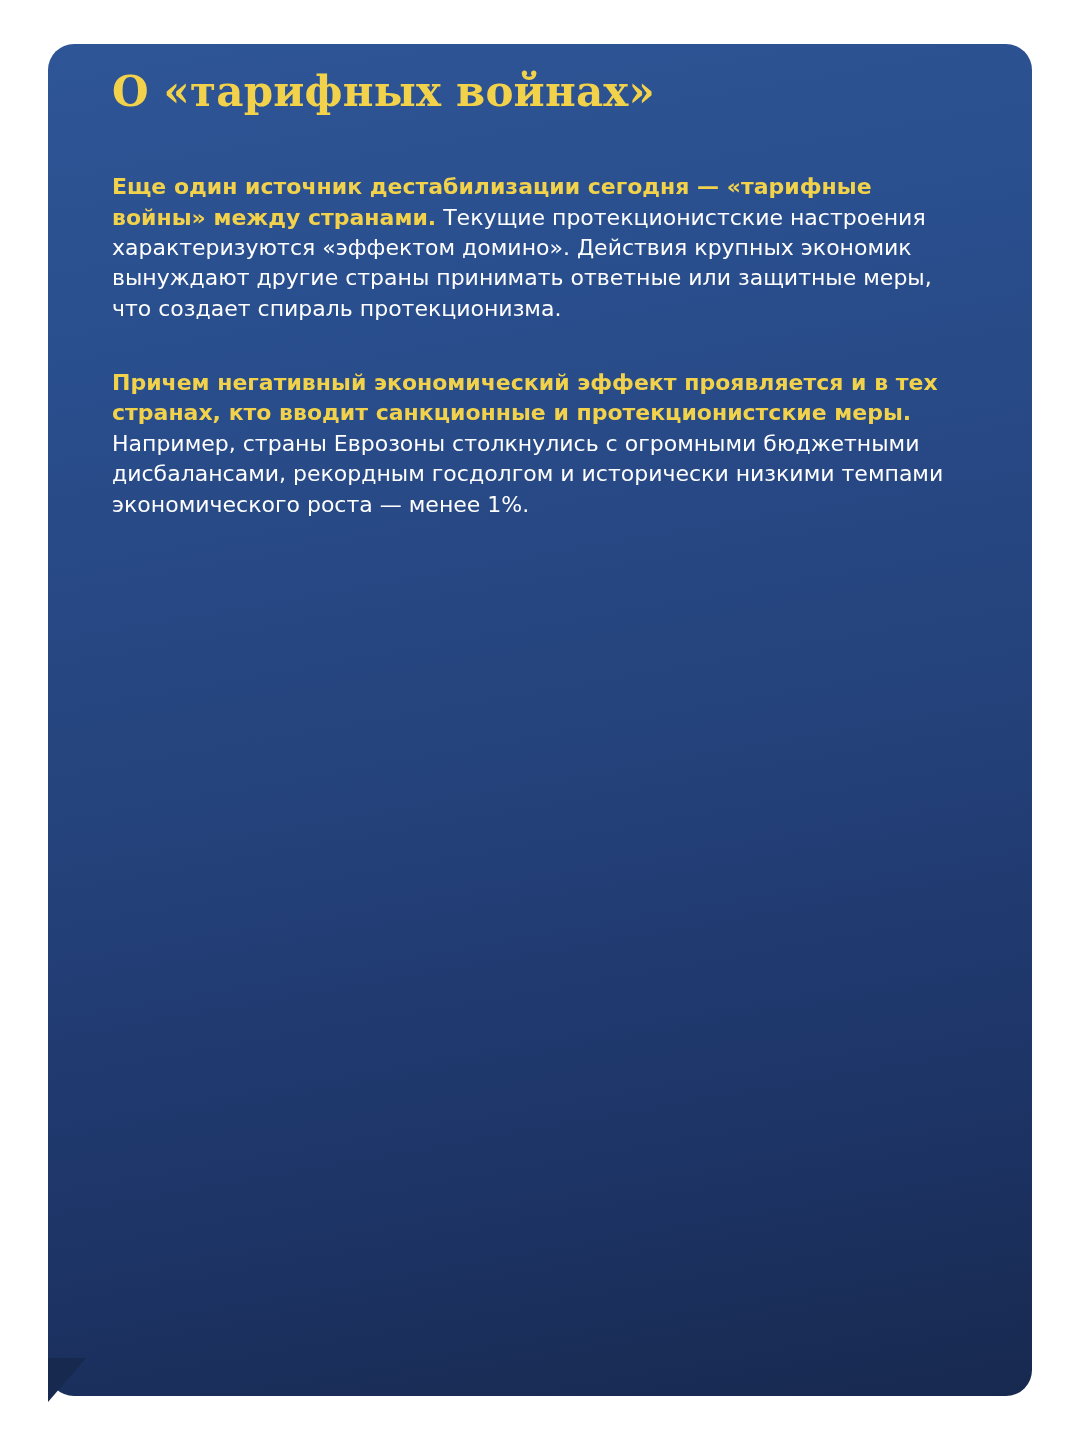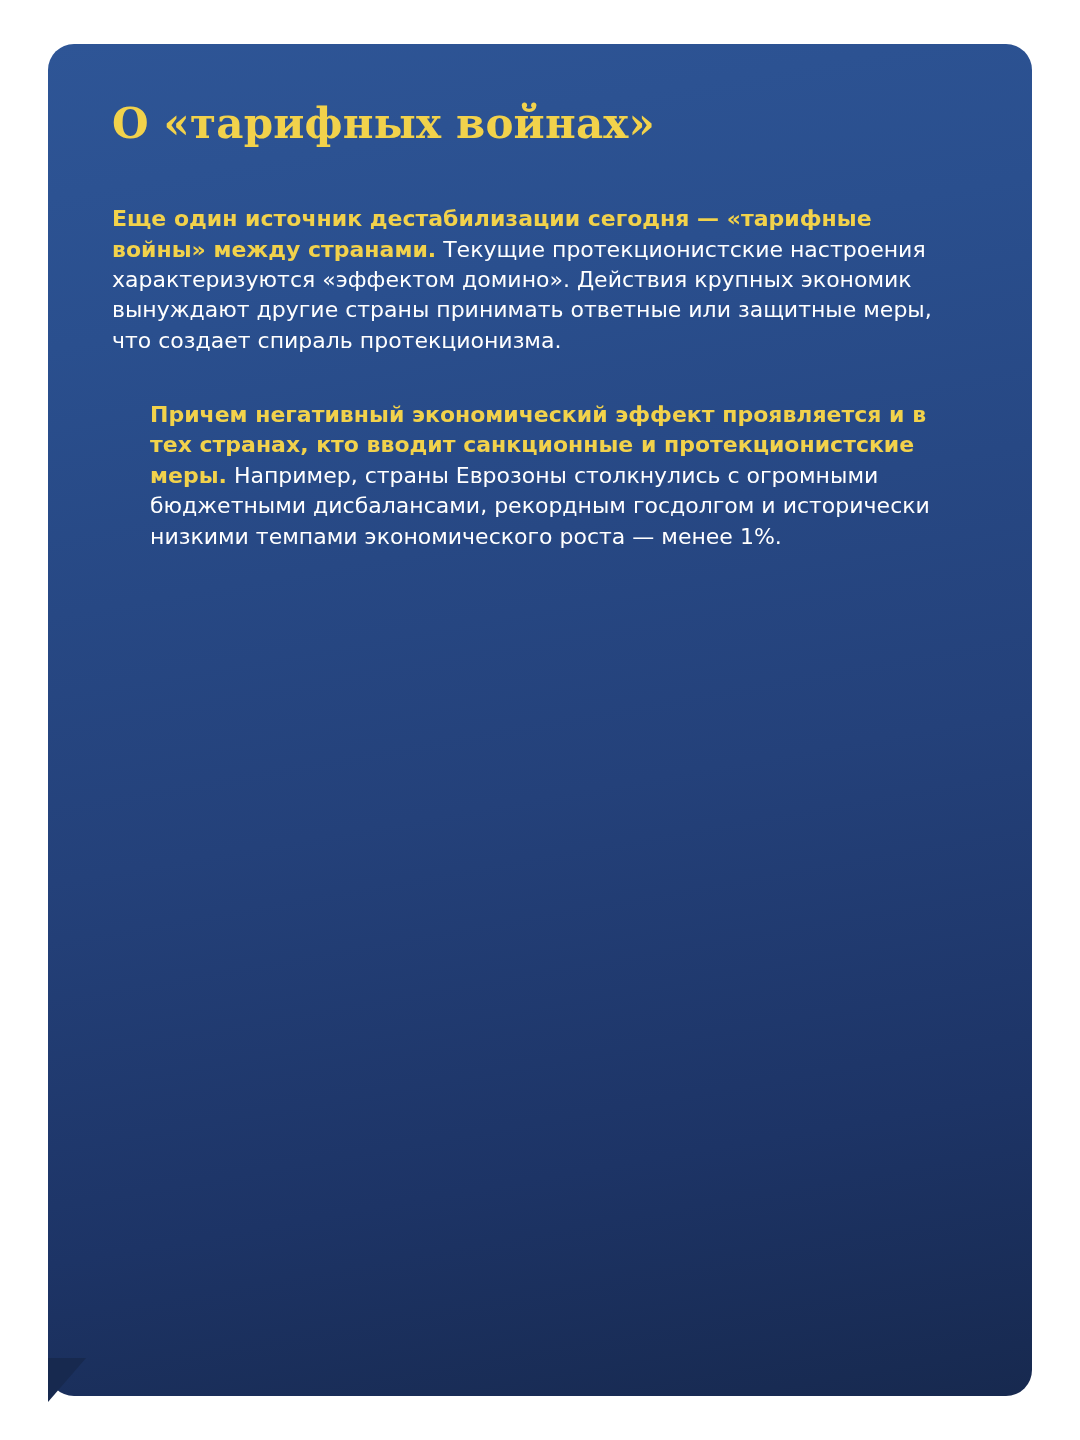--- a/index.html
+++ b/index.html
@@ -24,21 +24,21 @@
   
   .card {
     position: absolute;
     left: 48px;
     top: 44px;
     width: 984px;
     height: 1352px;
     border-radius: 26px;
     background: linear-gradient(170deg, #2e5596 0%, #2a4f8e 20%, #24417a 55%, #1d3466 80%, #17294f 100%);
     box-sizing: border-box;
-    padding: 56px 64px 40px 64px;
+    padding: 24px 64px 40px 64px;
     overflow: hidden;
   }
 
   
   .card-tail {
     position: absolute;
     left: 48px;
     top: 1358px;
     width: 0;
     height: 0;
@@ -61,21 +61,20 @@
     font-size: 22px;
     line-height: 1.38;
     color: #ffffff;
     margin: 0 0 44px 0;
     max-width: 840px;
     font-weight: 400;
   }
 
   .para:last-child {
     margin-bottom: 0;
-    margin-left: 38px;
   }
 
   .hl {
     color: #f2d24b;
     font-weight: bold;
   }
 
   .body-text {
     color: #ffffff;
     font-weight: 400;

